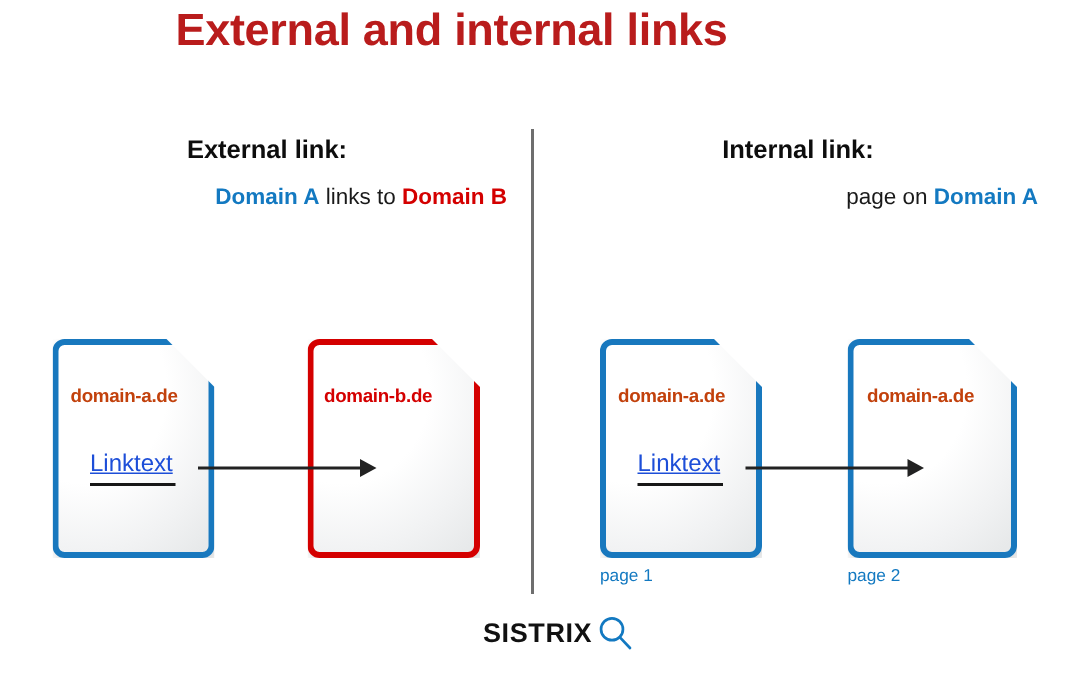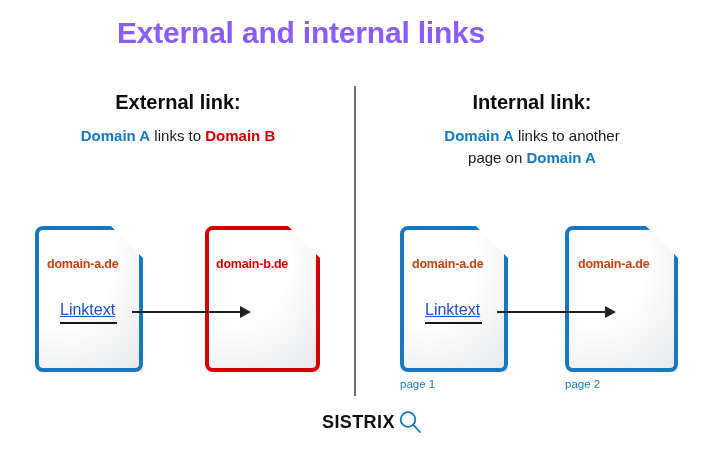--- a/index.html
+++ b/index.html
@@ -12,28 +12,28 @@
     height: 450px;
     position: relative;
     overflow: hidden;
     font-family: "Liberation Sans", sans-serif;
     -webkit-font-smoothing: antialiased;
   }
 
   
   .title {
     position: absolute;
-    top: 16px;
+    top: 4px;
     left: 0;
     width: 602px;
     text-align: center;
     font-size: 30px;
     font-weight: bold;
     letter-spacing: -0.2px;
-    color: #8b5cf6;
+    color: #b91c1c;
   }
 
   
   .divider {
     position: absolute;
     left: 354px;
     top: 86px;
     width: 2px;
     height: 310px;
     background: #6e6e6e;
@@ -42,30 +42,31 @@
   
   .col-head {
     position: absolute;
     text-align: center;
     line-height: 1.45;
   }
   .col-head.left  { left: 18px;  top: 88px; width: 320px; }
   .col-head.right { left: 372px; top: 88px; width: 320px; }
 
   .head-kicker {
-    font-size: 20px;
+    font-size: 17px;
     font-weight: bold;
     color: #0d0d0d;
     display: block;
     margin-bottom: 8px;
   }
   .head-sub {
     font-size: 15px;
     color: #1a1a1a;
     display: block;
+    text-align: right;
   }
   .t-blue { color: #1379c1; font-weight: bold; }
   .t-red  { color: #d40000; font-weight: bold; }
 
   
   .doc {
     position: absolute;
     top: 226px;
     width: 108px;
     height: 146px;
@@ -183,21 +184,20 @@
 
 <div class="divider"></div>
 
 <div class="col-head left">
   <span class="head-kicker">External link:</span>
   <span class="head-sub"><span class="t-blue">Domain A</span><span> links to </span><span class="t-red">Domain B</span></span>
 </div>
 
 <div class="col-head right">
   <span class="head-kicker">Internal link:</span>
-  <span class="head-sub"><span class="t-blue">Domain A</span><span> links to another</span></span>
   <span class="head-sub"><span>page on </span><span class="t-blue">Domain A</span></span>
 </div>
 
 <div class="doc" id="doc-a-ext">
   <div class="shape"></div>
   <div class="doc-domain">domain-a.de</div>
   <div class="doc-linktext">Linktext</div>
 </div>
 
 <div class="doc red" id="doc-b-ext">

